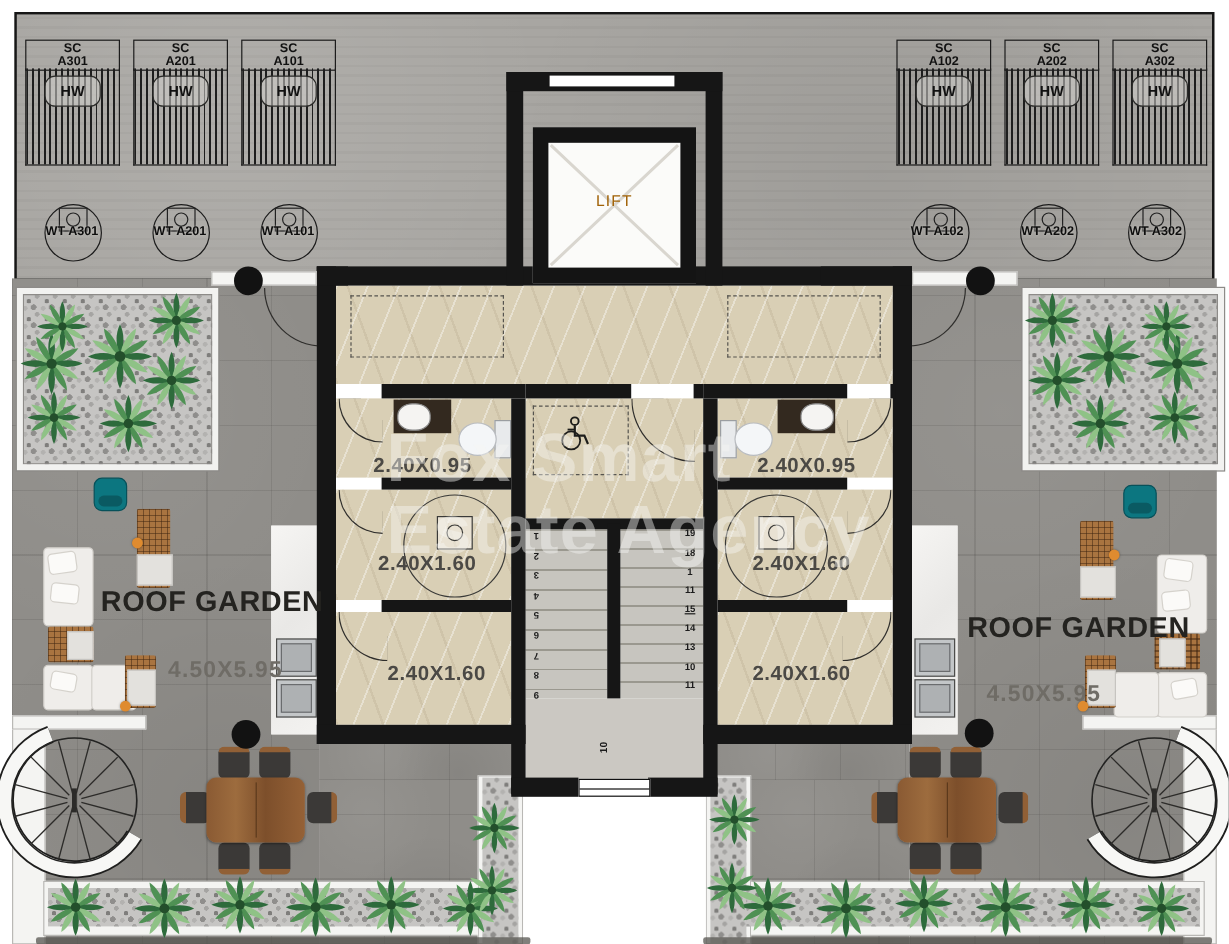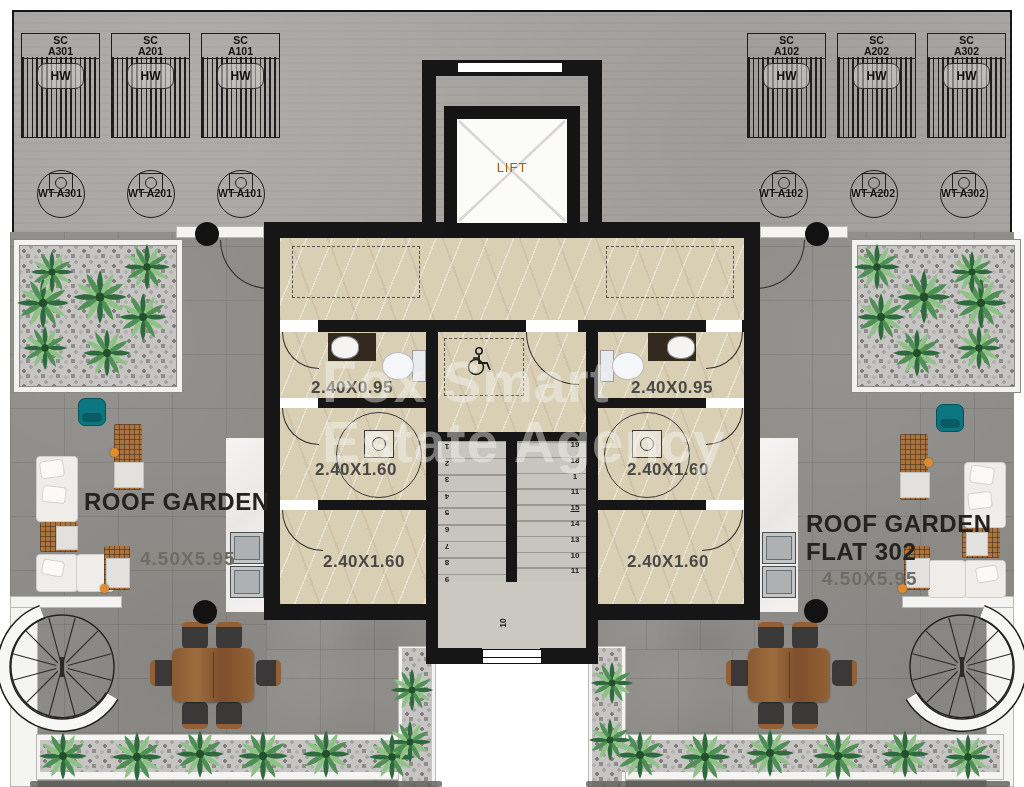--- a/index.html
+++ b/index.html
@@ -372,21 +372,20 @@
   <div class="roomdim" style="left:612px;top:378px;width:120px;">2.40X0.95</div>
   <div class="roomdim" style="left:608px;top:460px;width:120px;">2.40X1.60</div>
   <div class="roomdim" style="left:608px;top:552px;width:120px;">2.40X1.60</div>
 
   <div class="flattitle" style="left:84px;top:488px;">
     <div>ROOF GARDEN</div>
   </div>
   <div class="flatdims" style="left:140px;top:548px;">4.50X5.95</div>
   <div class="flattitle" style="left:806px;top:510px;">
     <div>ROOF GARDEN</div>
-    <div>FLAT 302</div>
   </div>
   <div class="flatdims" style="left:822px;top:568px;">4.50X5.95</div>
 
   <svg id="overlay" width="1024" height="787" viewBox="0 0 1024 787">
     <defs>
       <g id="plant">
         <path d="M0 0 C3 -7 3 -15 0 -21 C-3 -15 -3 -7 0 0 Z" fill="#2e6b3c"></path>
         <path d="M0 0 C3 -7 3 -15 0 -21 C-3 -15 -3 -7 0 0 Z" fill="#8fc286" transform="rotate(30)"></path>
         <path d="M0 0 C3 -7 3 -15 0 -21 C-3 -15 -3 -7 0 0 Z" fill="#4f9154" transform="rotate(60)"></path>
         <path d="M0 0 C3 -7 3 -15 0 -21 C-3 -15 -3 -7 0 0 Z" fill="#2e6b3c" transform="rotate(90)"></path>

